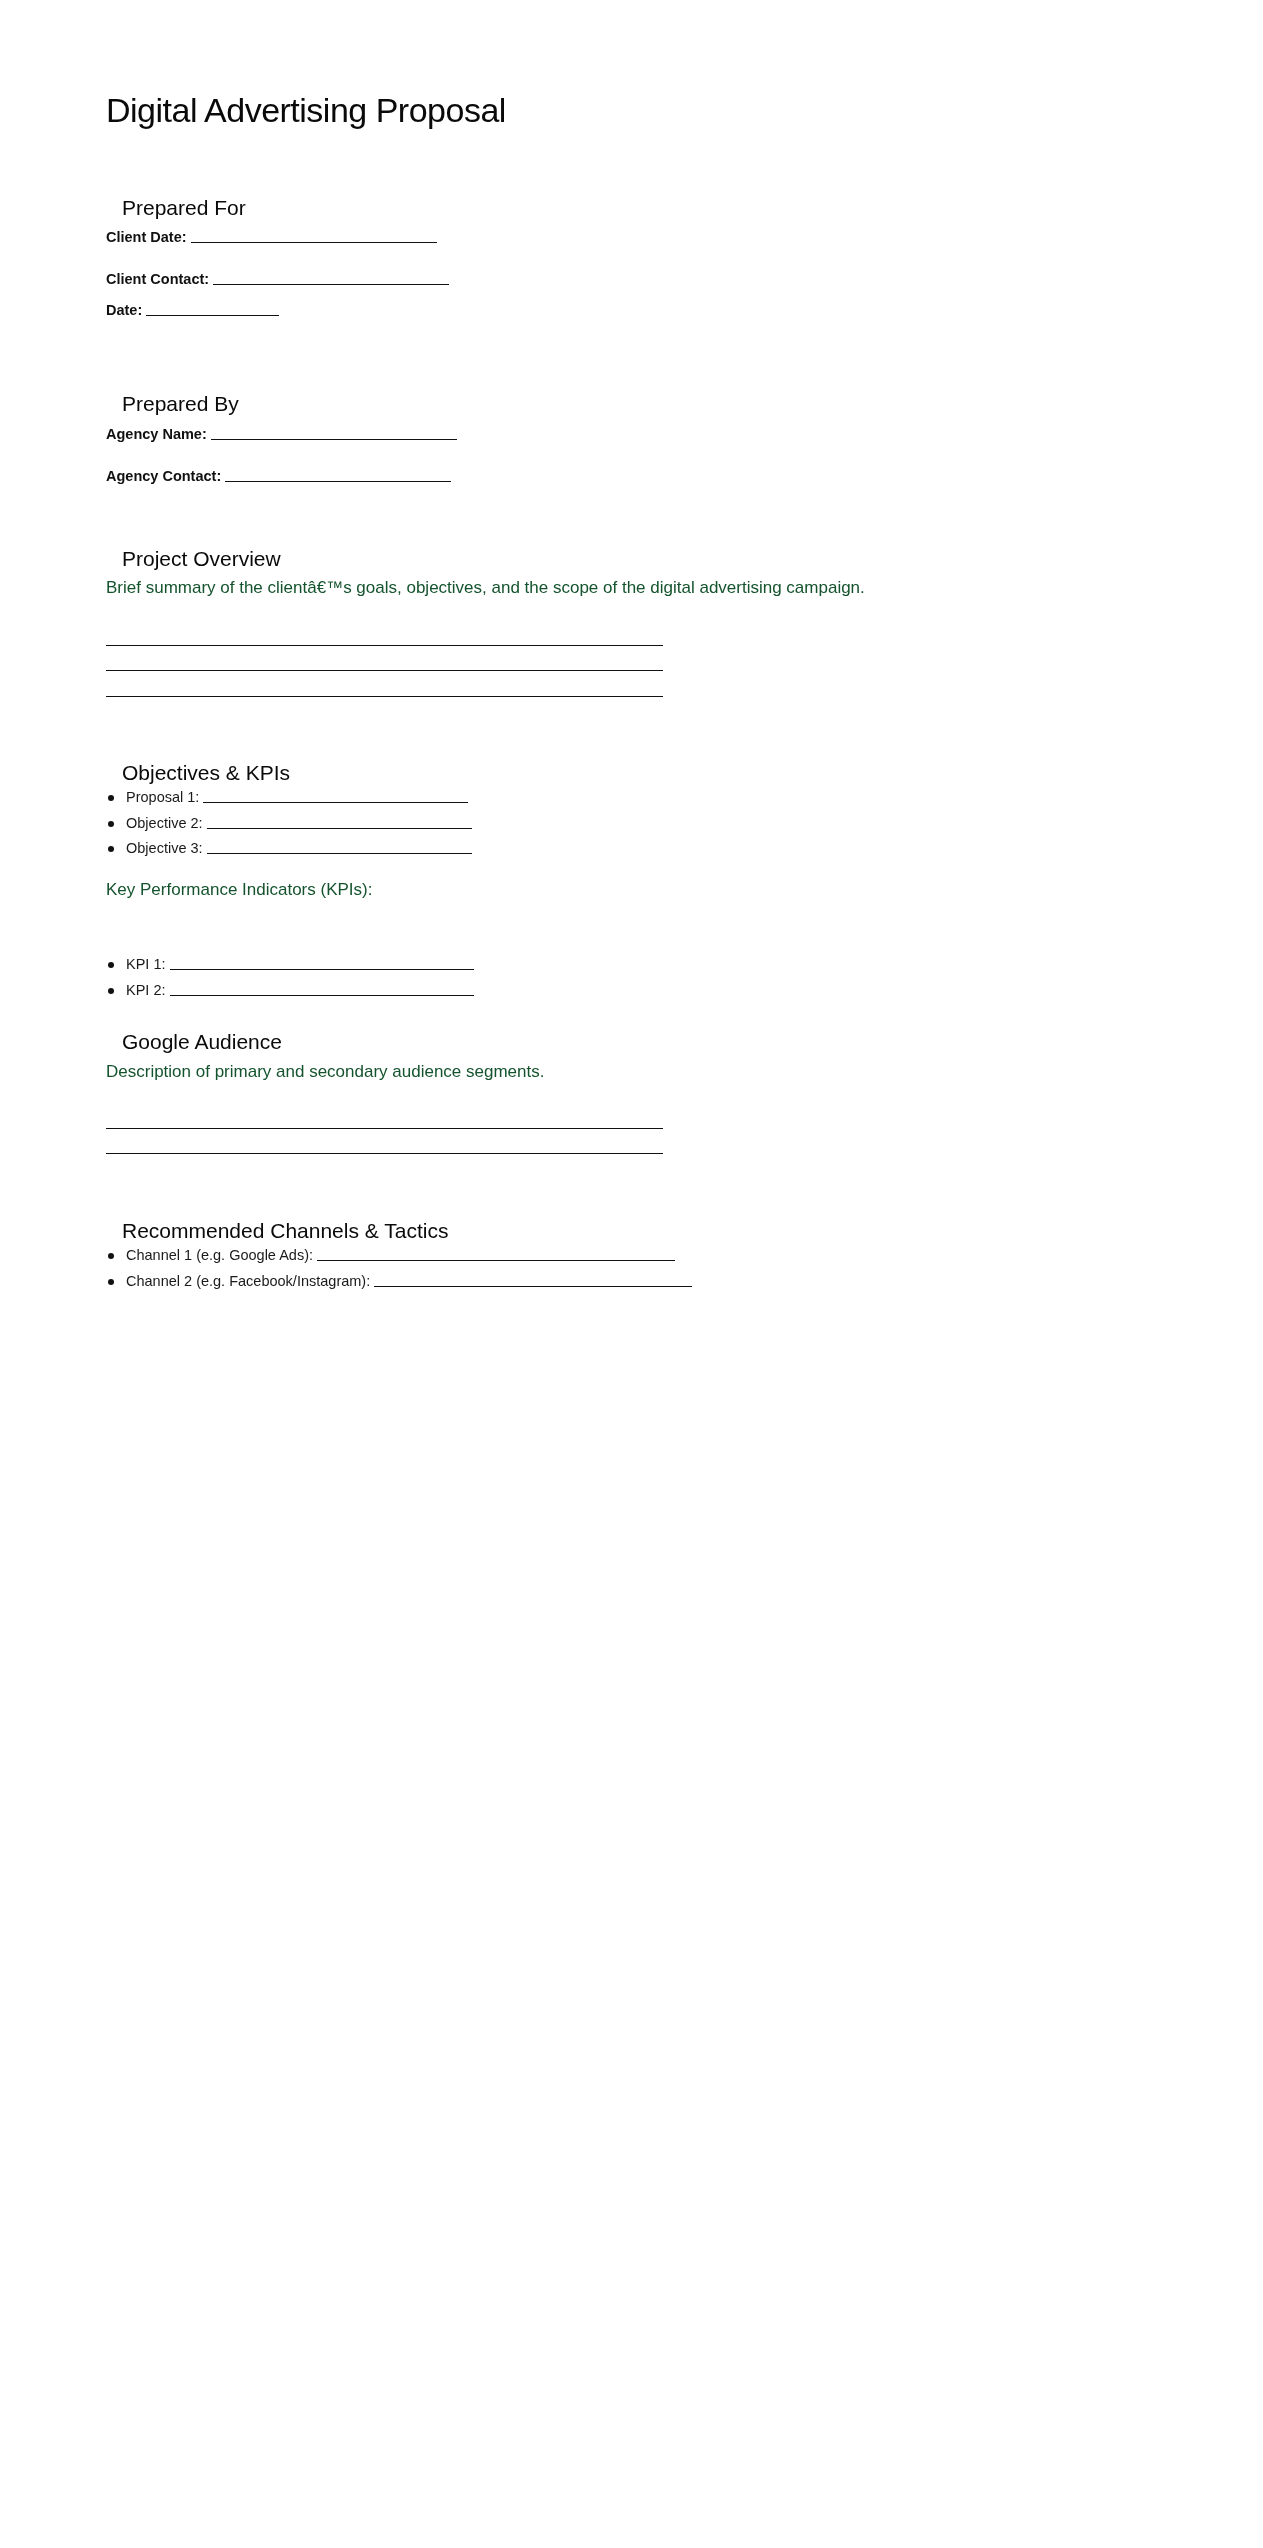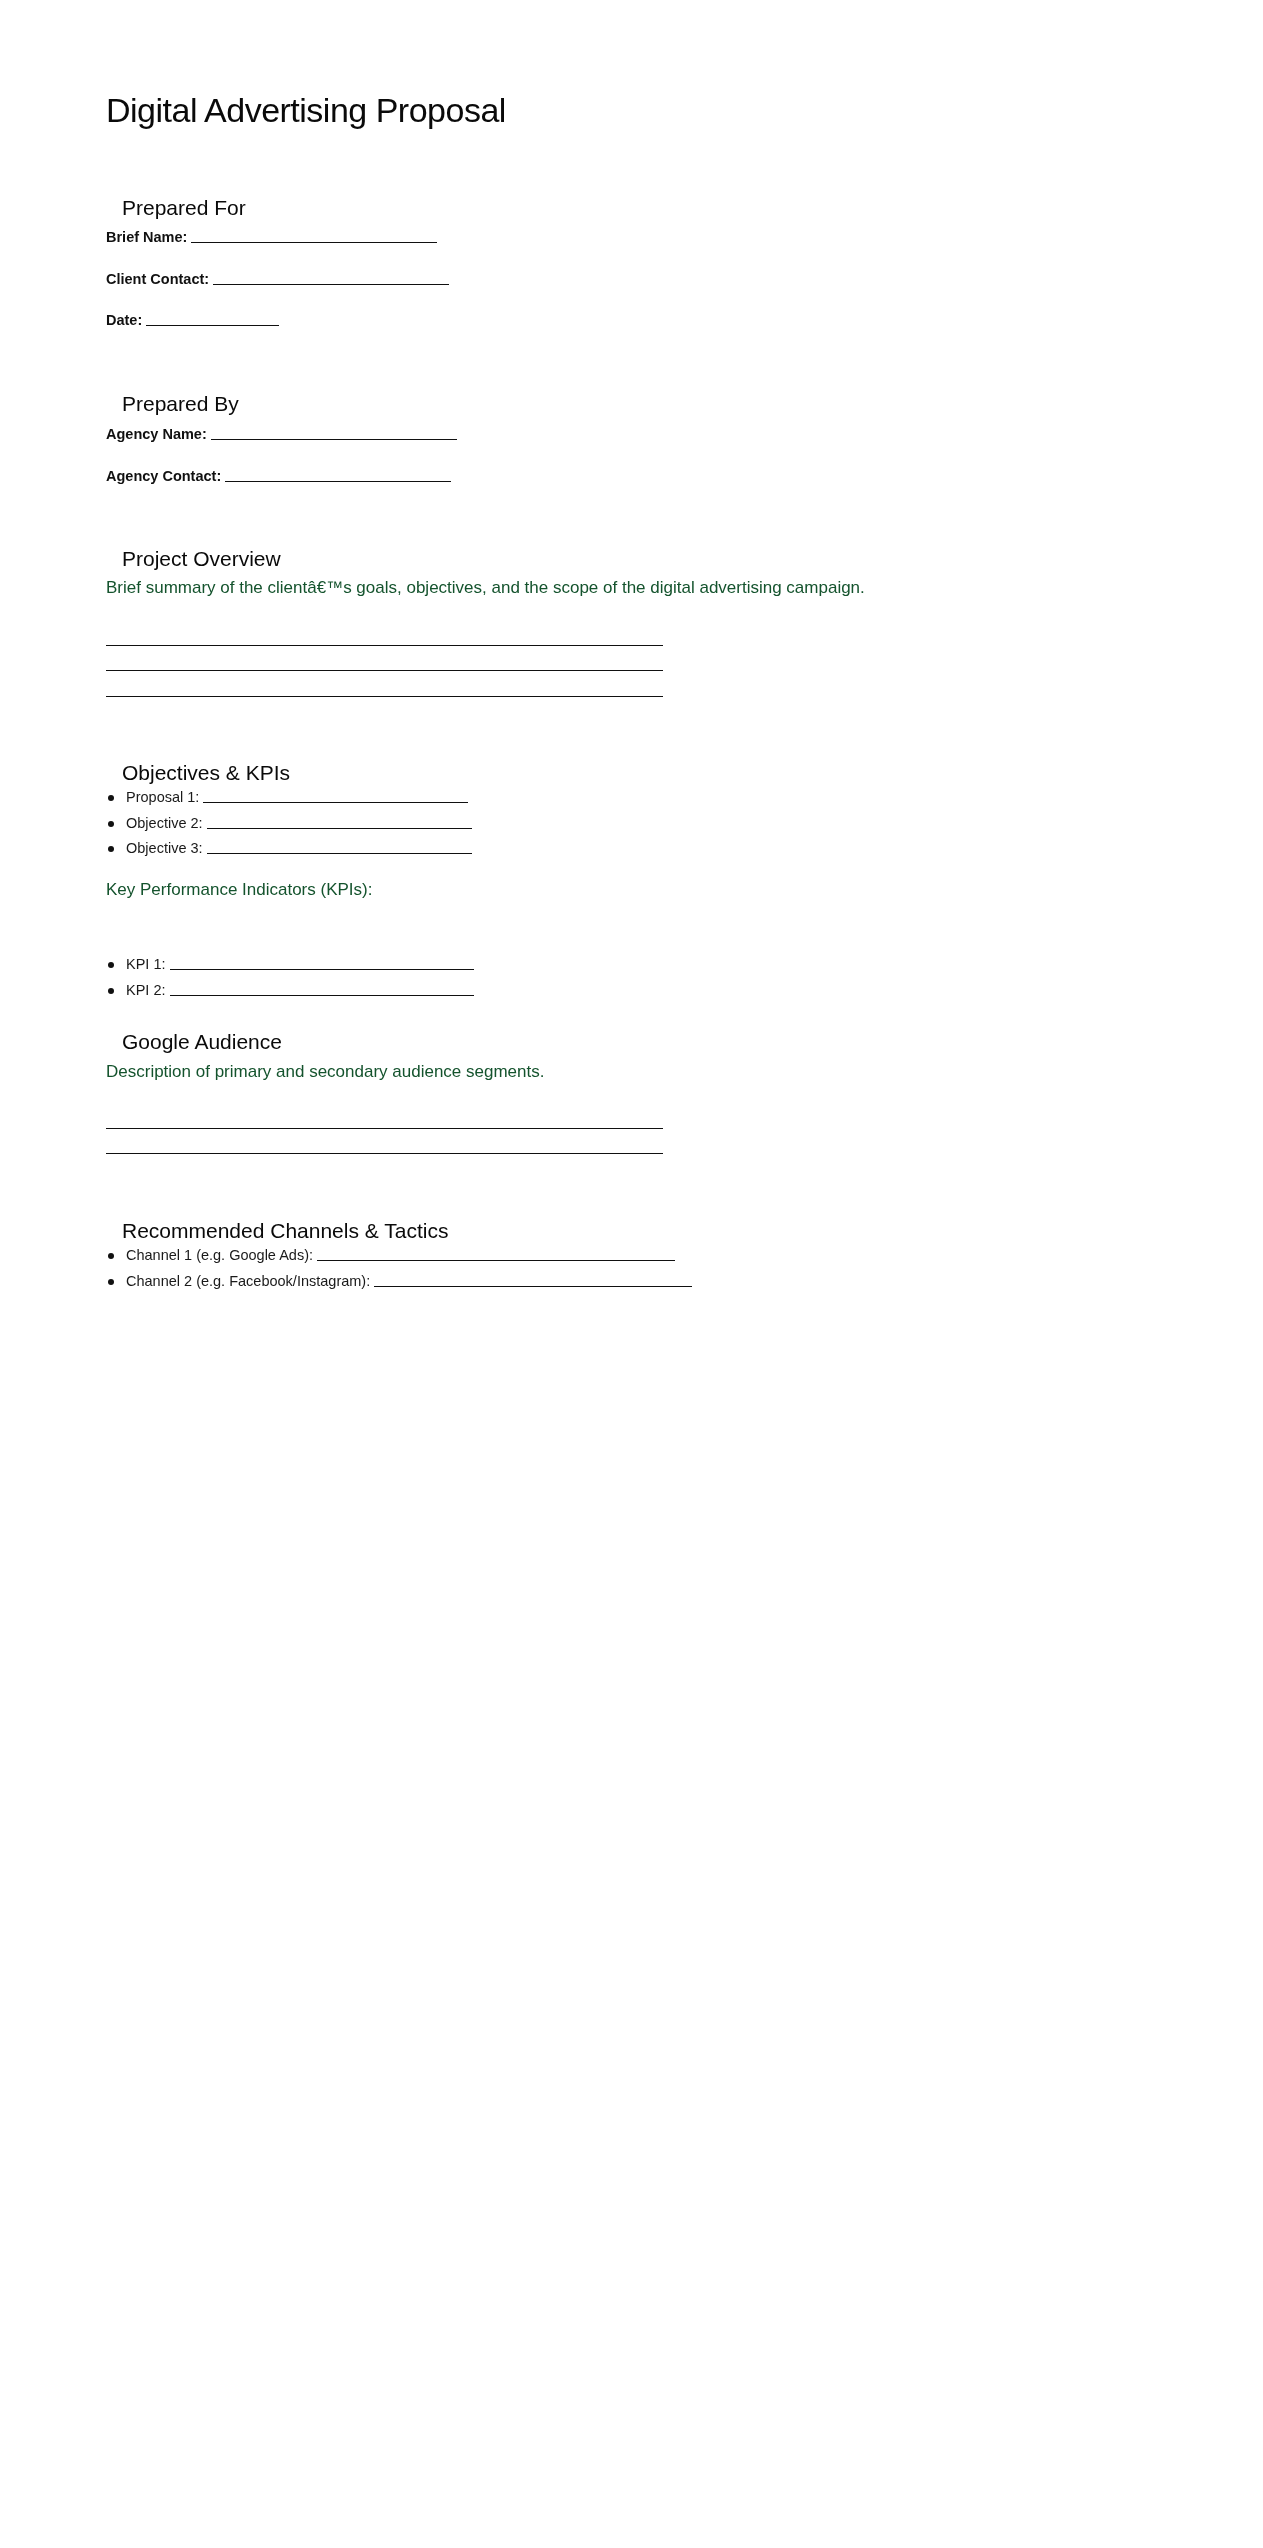--- a/index.html
+++ b/index.html
@@ -108,30 +108,30 @@
 <body>
 
 <div class="page">
 
   <h1 class="doc-title">Digital Advertising Proposal</h1>
 
   <section>
     <h2 class="section-title" style="top:179px;">Prepared For</h2>
 
     <div class="field" style="top:227px;">
-      <span class="label">Brief Name:</span>
+      <span class="label">Client Date:</span>
       <span class="blank" style="width:246px;">_____________________________________</span>
     </div>
 
     <div class="field" style="top:269px;">
       <span class="label">Client Contact:</span>
       <span class="blank" style="width:236px;">___________________________________</span>
     </div>
 
-    <div class="field" style="top:310px;">
+    <div class="field" style="top:300px;">
       <span class="label">Date:</span>
       <span class="blank" style="width:133px;">____________________</span>
     </div>
   </section>
 
   <section>
     <h2 class="section-title" style="top:375px;">Prepared By</h2>
 
     <div class="field" style="top:424px;">
       <span class="label">Agency Name:</span>

